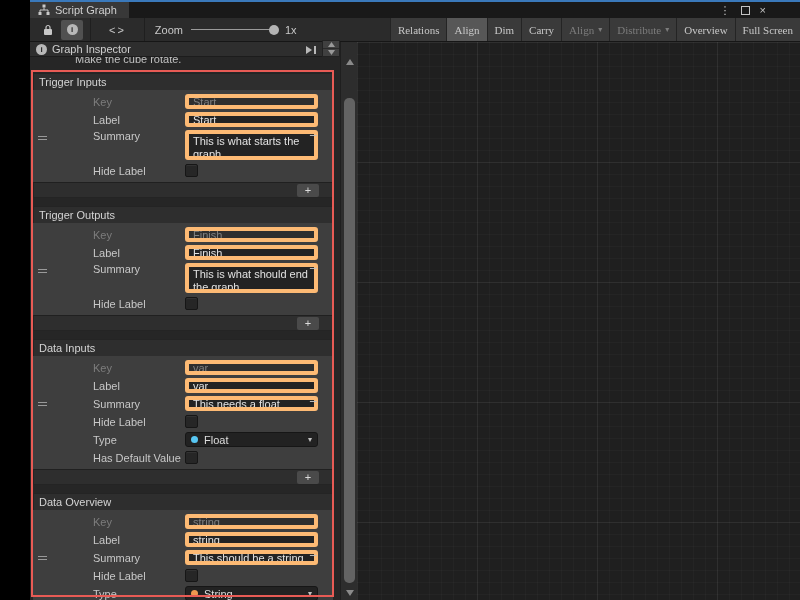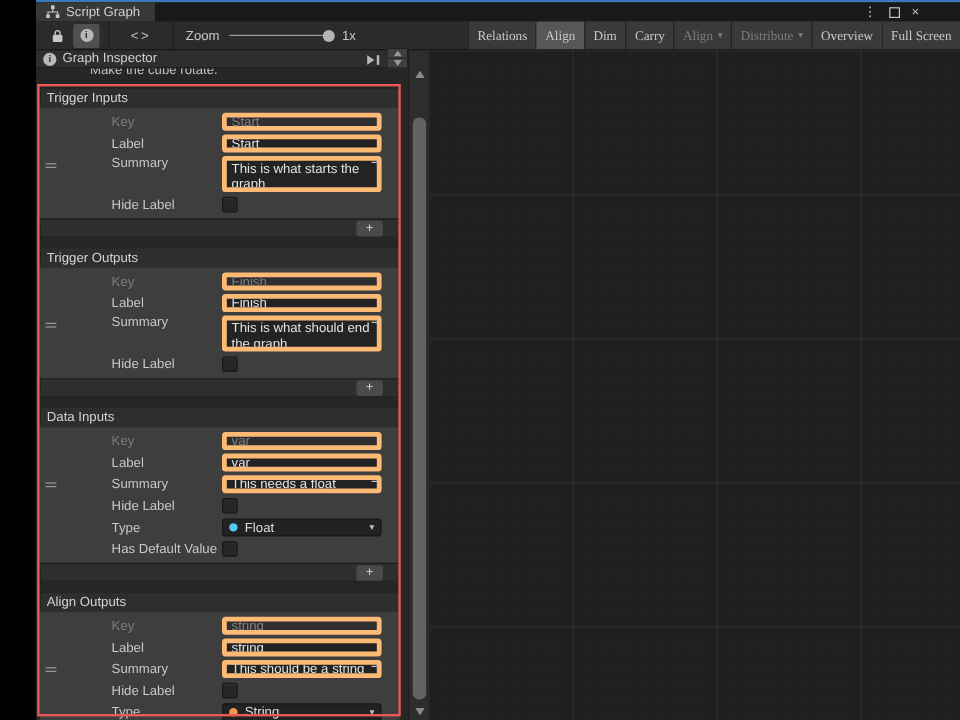--- a/index.html
+++ b/index.html
@@ -287,21 +287,21 @@
               <div class="row">
                 <span class="lbl">Has Default Value</span>
                 <span class="checkbox"></span>
               </div>
             </div>
             <div class="sec-footer">
               <button class="add-btn">+</button>
             </div>
           </div>
           <div class="section">
-            <div class="sec-header">Align Outputs</div>
+            <div class="sec-header">Data Overview</div>
             <div class="sec-rows">
               <div class="row">
                 <span class="lbl dis">Key</span>
                 <input class="field" type="text" disabled="" value="string" style="">
               </div>
               <div class="row">
                 <span class="lbl">Label</span>
                 <input class="field" type="text" value="string" style="">
               </div>
               <div class="row">

